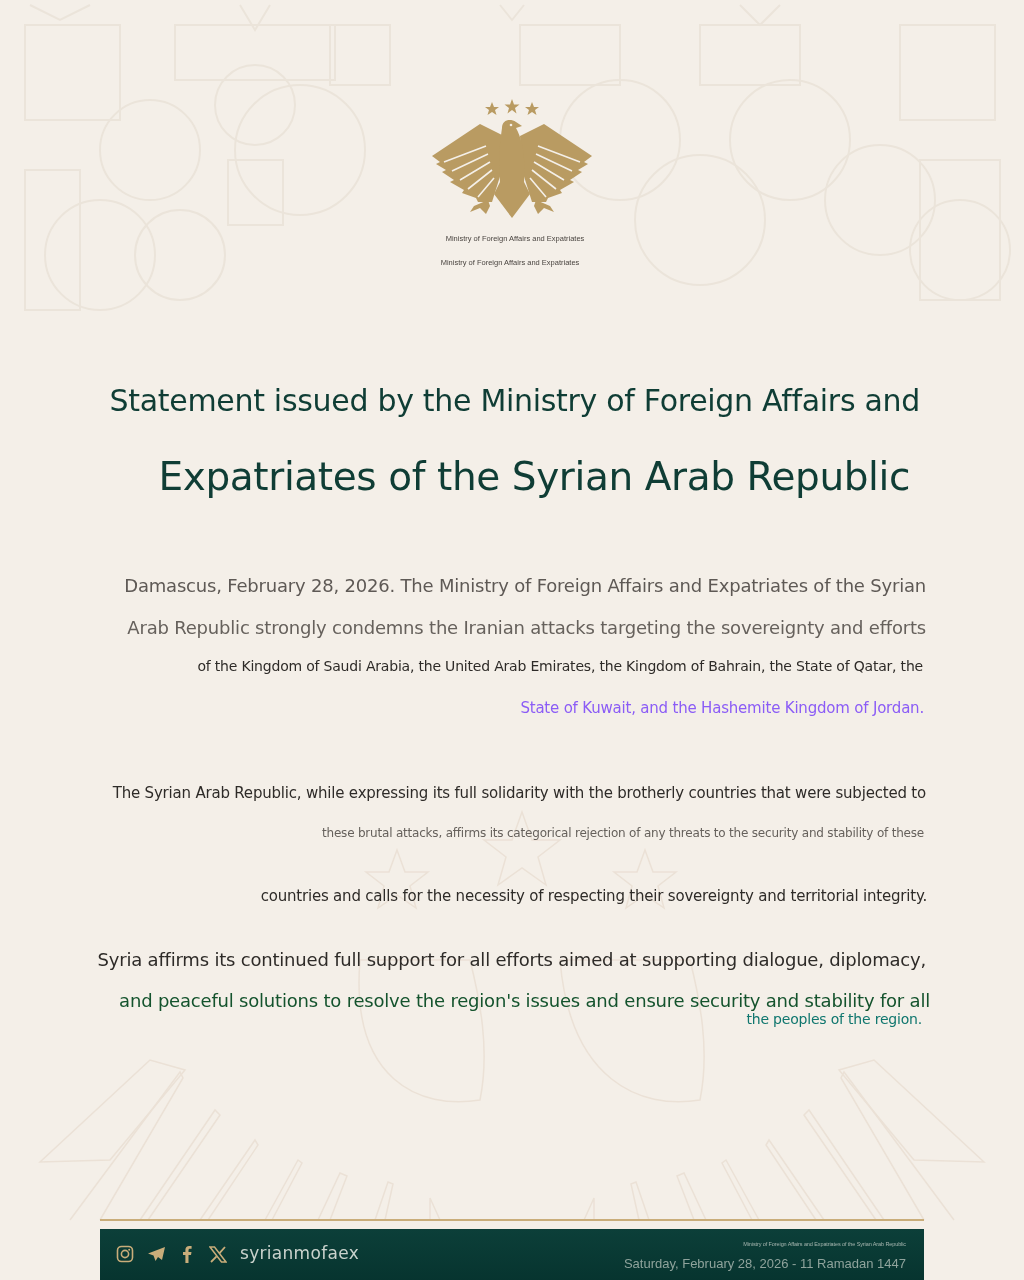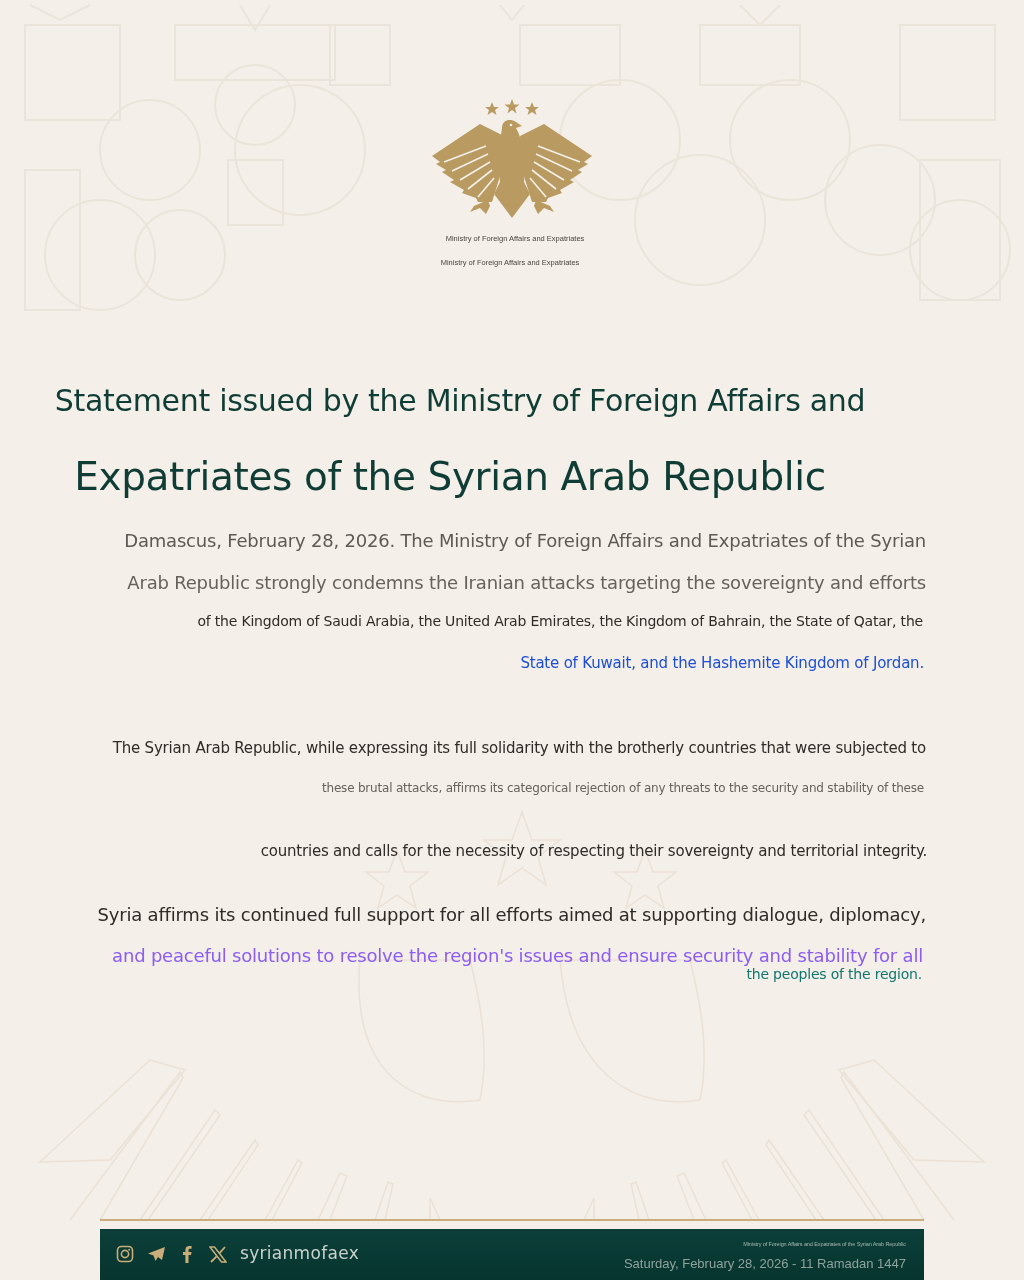--- a/index.html
+++ b/index.html
@@ -10,36 +10,36 @@
       position: relative;
     }
     .bg-pattern { position: absolute; left: 0; top: 0; width: 1024px; height: 330px; pointer-events: none; }
     .bg-eagle { position: absolute; left: 0; top: 780px; width: 1024px; height: 460px; pointer-events: none; }
 
     .logo { position: absolute; left: 430px; top: 98px; width: 164px; height: 124px; }
     .logo-caption { position: absolute; left: 0; width: 1024px; text-align: center; font-size: 7.5px; color: #4a4540; }
     .logo-caption.c1 { top: 234px; left: 3px; }
     .logo-caption.c2 { top: 258px; left: -2px; }
 
-    .title { position: absolute; left: 0; width: 920px; text-align: center; color: #0f3d35; font-family: "DejaVu Sans", sans-serif; white-space: nowrap; }
+    .title { position: absolute; left: 0; width: 920px; text-align: right; color: #0f3d35; font-family: "DejaVu Sans", sans-serif; white-space: nowrap; }
     .title.l1 { top: 383px; font-size: 30px; letter-spacing: -0.3px; right: 104px; left: auto; }
     .title.l2 { top: 442px; font-size: 39px; letter-spacing: -0.4px; right: 102px; left: auto; }
 
-    .para { position: absolute; right: 98px; text-align: left; white-space: nowrap; font-family: "DejaVu Sans", sans-serif; }
+    .para { position: absolute; right: 98px; text-align: left; white-space: nowrap; font-family: "DejaVu Sans", sans-serif; margin-top: 45px; }
     .p1a { top: 530px; font-size: 18px; color: #5e5955; letter-spacing: -0.2px; }
     .p1b { top: 572px; font-size: 18px; color: #66615c; letter-spacing: -0.2px; }
     .p1c { top: 613px; font-size: 14px; color: #2e2b28; letter-spacing: -0.2px; right: 101px; }
-    .p1d { top: 654px; font-size: 15px; color: #1d4ed8; letter-spacing: -0.2px; right: 100px; }
+    .p1d { top: 654px; font-size: 15px; color: #8b5cf6; letter-spacing: -0.2px; right: 100px; }
 
     .p2a { top: 739px; font-size: 15px; color: #2e2b28; letter-spacing: -0.2px; }
     .p2b { top: 781px; font-size: 12px; color: #66615c; letter-spacing: -0.2px; right: 100px; }
     .p2c { top: 842px; font-size: 15px; color: #2e2b28; letter-spacing: -0.2px; right: 97px; }
 
     .p3a { top: 904px; font-size: 18px; color: #2e2b28; letter-spacing: -0.2px; }
-    .p3b { top: 945px; font-size: 18px; color: #8b5cf6; letter-spacing: -0.2px; right: 101px; }
+    .p3b { top: 945px; font-size: 18px; color: #14532d; letter-spacing: -0.2px; right: 94px; }
     .p3c { top: 966px; font-size: 14px; color: #0f766e; letter-spacing: -0.2px; right: 102px; }
 
     .gold-rule { position: absolute; left: 100px; top: 1219px; width: 824px; height: 2px; background: #c9ad7a; }
     .footer-bar {
       position: absolute; left: 100px; top: 1229px; width: 824px; height: 66px;
       background: linear-gradient(180deg, #0c3f39 0%, #05312c 100%);
     }
     .socials { position: absolute; left: 15px; top: 15px; display: flex; align-items: center; gap: 11px; }
     .socials .ic { width: 20px; height: 20px; display: flex; align-items: center; justify-content: center; }
     .handle { position: absolute; left: 140px; top: 14px; font-size: 17px; color: #c9d2cc; font-family: "DejaVu Sans", sans-serif; letter-spacing: 0.3px; }

